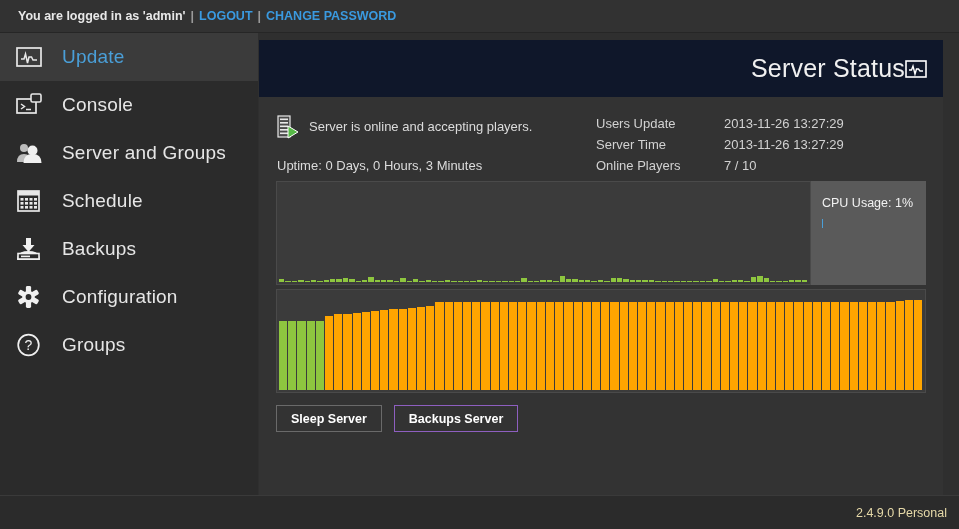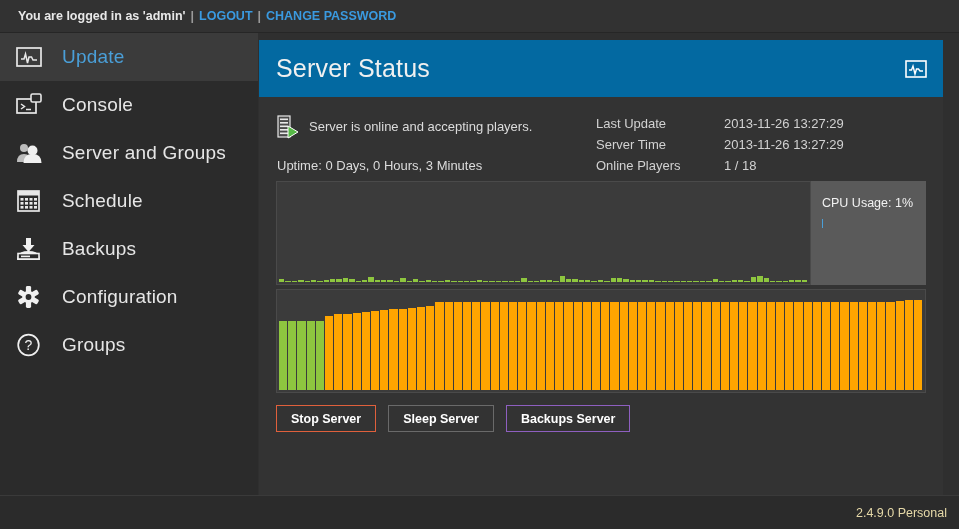--- a/index.html
+++ b/index.html
@@ -43,22 +43,22 @@
   .nav-label { font-size: 19px; color: #e6e6e6; letter-spacing: .2px; }
   .nav-item.active .nav-label { color: #4a9fd8; }
 
   
   .main {
     position: absolute; left: 259px; top: 40px;
     width: 684px; height: 455px;
     background: #333333;
   }
   .panel-head {
-    height: 57px; background: #0369a1;
-    display: flex; align-items: center; justify-content: space-between;
+    height: 57px; background: #0f172a;
+    display: flex; align-items: center; justify-content: flex-end;
     padding: 0 16px 0 17px;
   }
   .panel-title { font-size: 25px; color: #f0f0f0; font-weight: normal; letter-spacing: .2px; }
   .panel-head-icon { width: 22px; height: 22px; }
 
   .panel-body { padding: 14px 17px 0 17px; }
 
   
   .status-grid { position: relative; height: 70px; }
   .srv-icon { position: absolute; left: 1px; top: 4px; width: 22px; height: 24px; }
@@ -243,30 +243,30 @@
             <rect x="3" y="10.5" width="8" height="1.6" fill="#e8e8e8"></rect>
             <rect x="3" y="14" width="8" height="1.6" fill="#e8e8e8"></rect>
             <rect x="3" y="17.5" width="8" height="1.6" fill="#e8e8e8"></rect>
             <polygon points="11,11 21,17 11,23" fill="#57b947" stroke="#ffffff" stroke-width="1"></polygon>
           </svg>
         </span>
         <div class="srv-online">Server is online and accepting players.</div>
         <div class="uptime">Uptime: 0 Days, 0 Hours, 3 Minutes</div>
         <div class="meta" id="meta-list">
             <div class="meta-row">
-              <span class="meta-key">Last Update</span>
+              <span class="meta-key">Users Update</span>
               <span class="meta-val">2013-11-26 13:27:29</span>
             </div>
             <div class="meta-row">
               <span class="meta-key">Server Time</span>
               <span class="meta-val">2013-11-26 13:27:29</span>
             </div>
             <div class="meta-row">
               <span class="meta-key">Online Players</span>
-              <span class="meta-val">1 / 18</span>
+              <span class="meta-val">7 / 10</span>
             </div>
           </div>
       </div>
 
       <div class="graph-block">
         <div class="graph-area">
           <div class="bars" id="cpu-bars">
               <div class="bar" style="height: 3%; background: rgb(142, 198, 63);"></div>
               <div class="bar" style="height: 1%; background: rgb(142, 198, 63);"></div>
               <div class="bar" style="height: 1%; background: rgb(142, 198, 63);"></div>
@@ -429,21 +429,20 @@
               <div class="bar" style="height: 90%; background: rgb(255, 165, 0);"></div>
               <div class="bar" style="height: 90%; background: rgb(255, 165, 0);"></div>
               <div class="bar" style="height: 91%; background: rgb(255, 165, 0);"></div>
               <div class="bar" style="height: 92%; background: rgb(255, 165, 0);"></div>
               <div class="bar" style="height: 92%; background: rgb(255, 165, 0);"></div>
             </div>
         </div>
       </div>
 
       <div class="btn-row" id="btn-row">
-          <div class="btn btn-stop" style="border-color: rgb(224, 96, 60);">Stop Server</div>
           <div class="btn btn-sleep" style="border-color: rgb(106, 106, 106);">Sleep Server</div>
           <div class="btn btn-restart" style="border-color: rgb(142, 95, 192);">Backups Server</div>
         </div>
 
     </div>
   </div>
 
   <div class="footer">
     <span class="footer-ver">2.4.9.0 Personal</span>
   </div>

